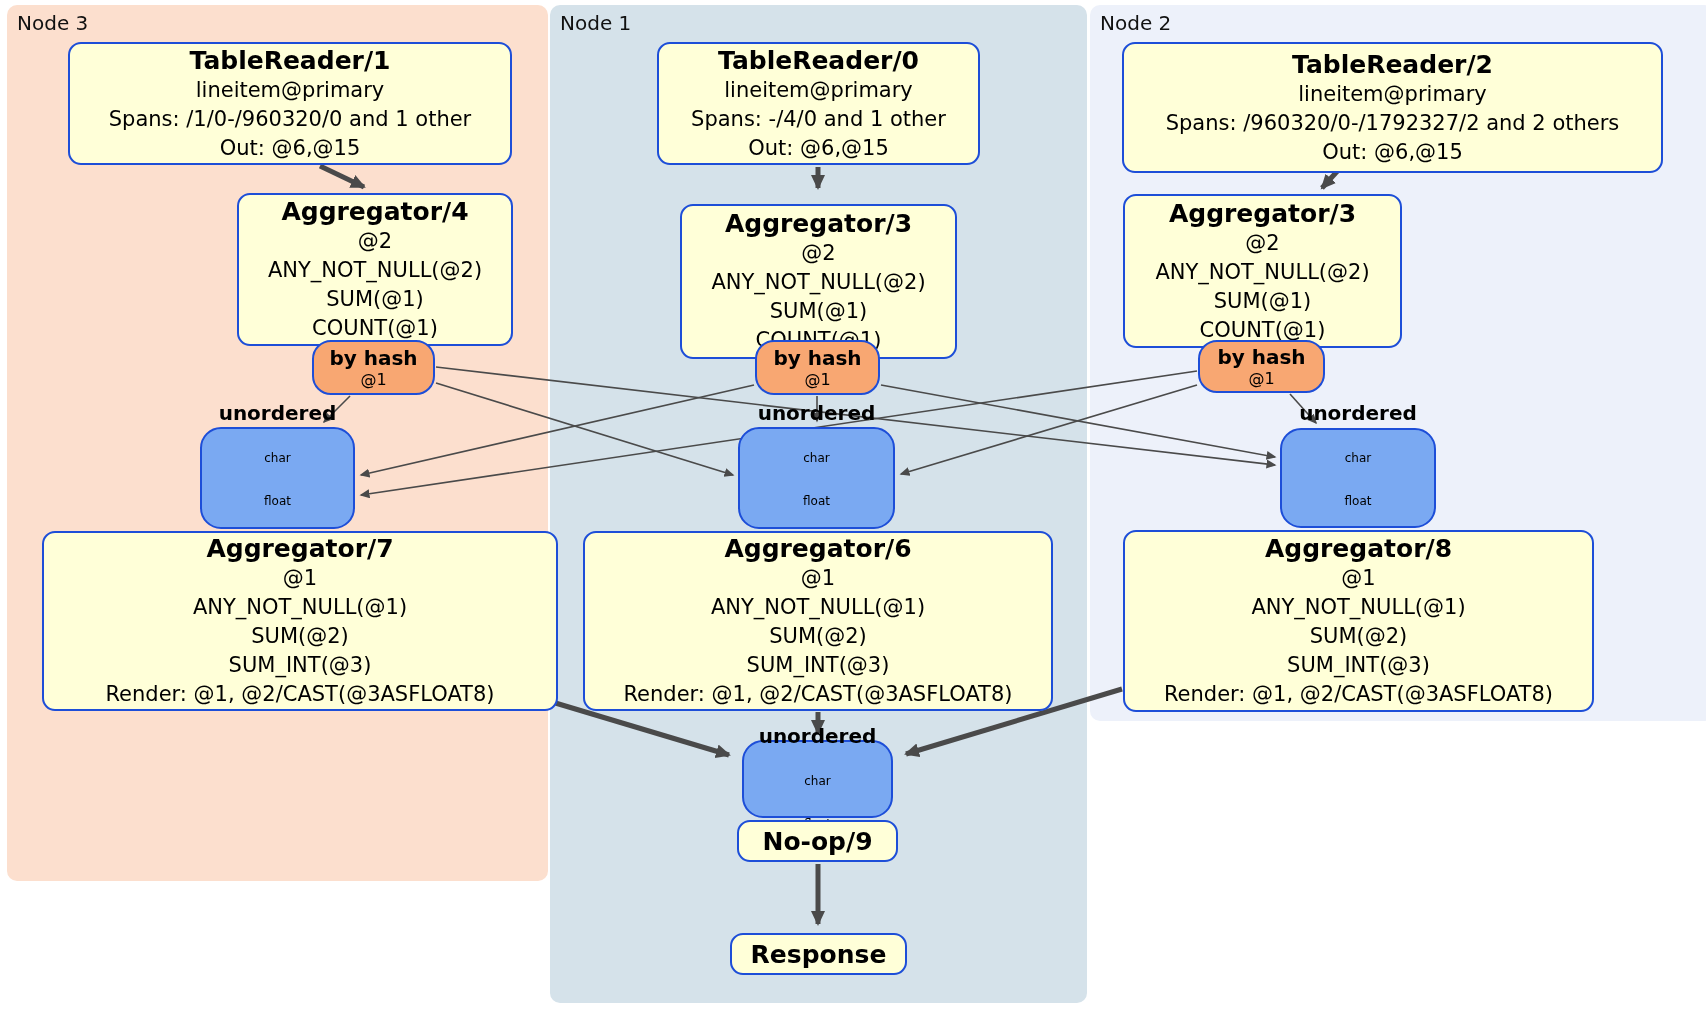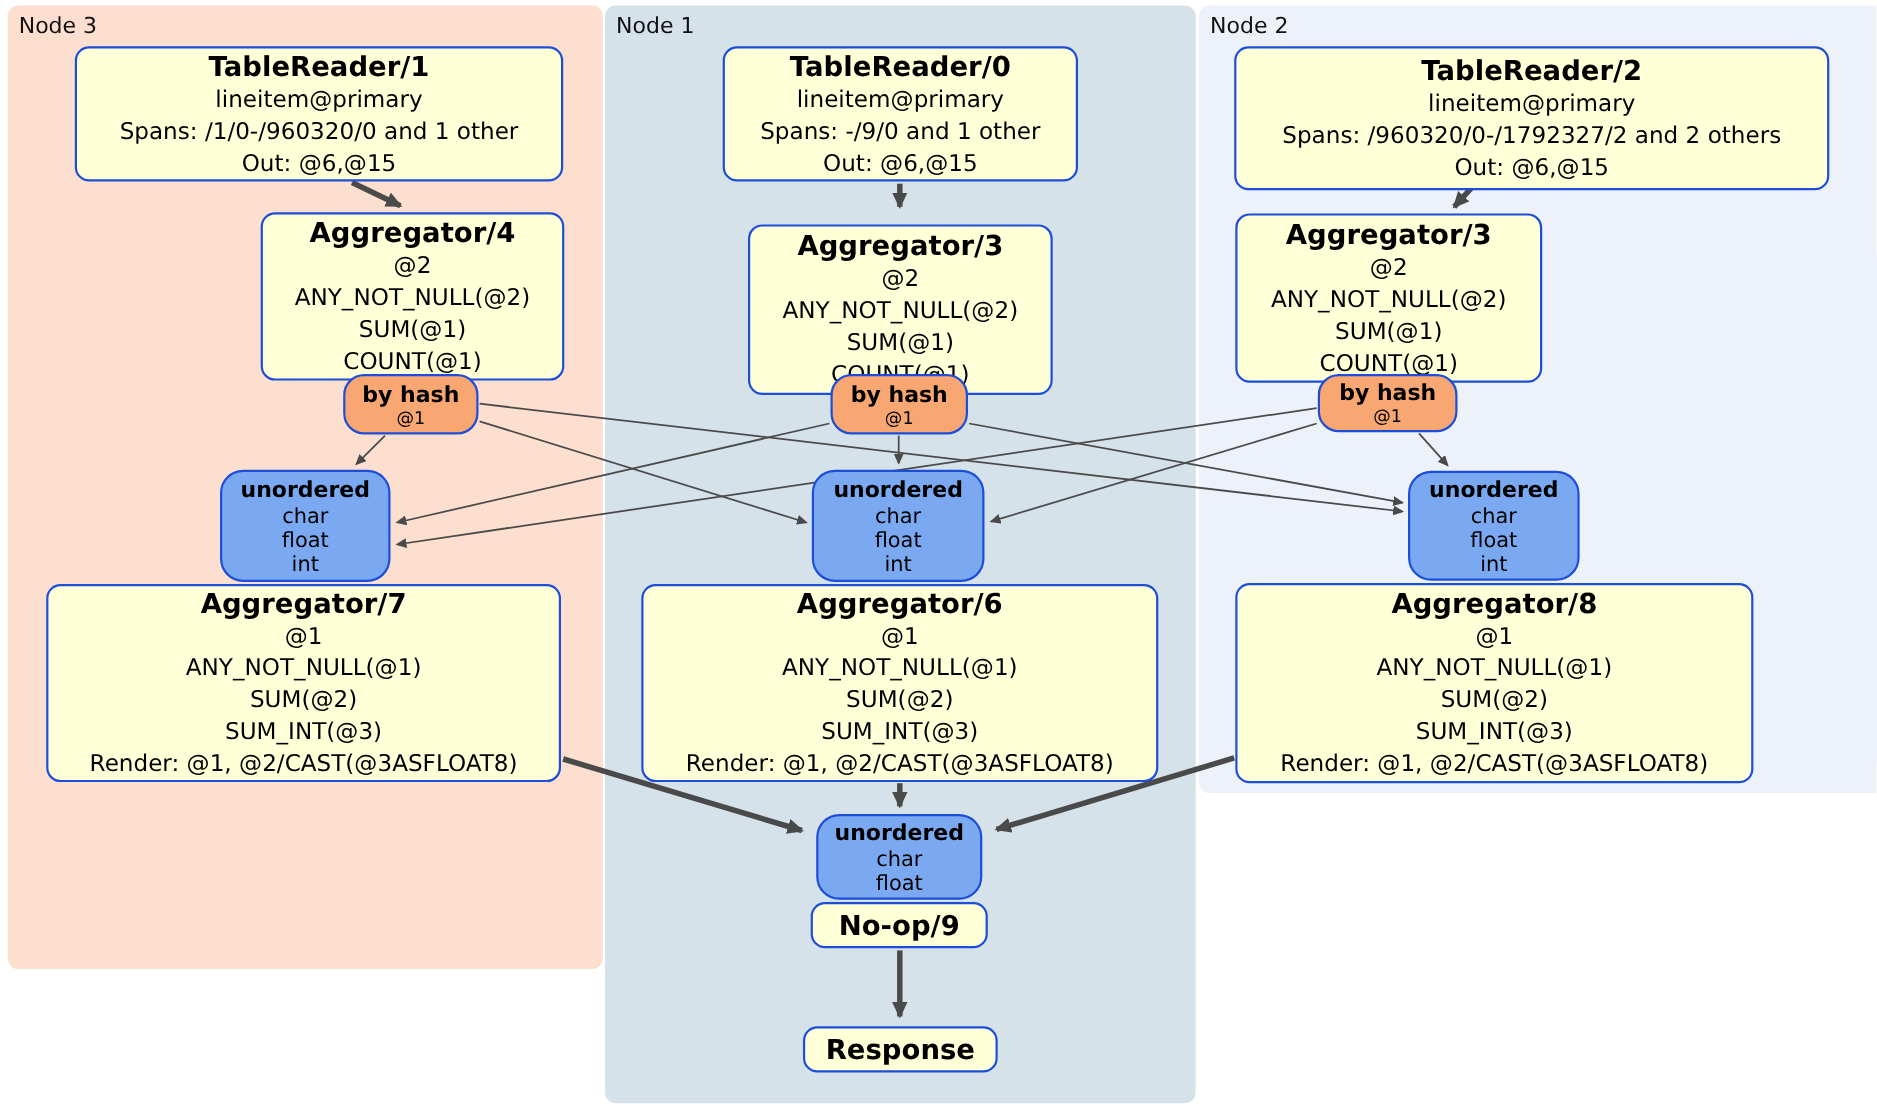--- a/index.html
+++ b/index.html
@@ -23,42 +23,42 @@
   .ptitle{font-size:25px;font-weight:700;line-height:31px;white-space:nowrap;}
   .pline{font-size:21px;line-height:29px;white-space:nowrap;}
 
   
   #tr1 {left:68px;  top:42px;  width:444px;height:123px;}
   #tr0 {left:657px; top:42px;  width:323px;height:123px;}
   #tr2 {left:1122px;top:42px;  width:541px;height:131px;}
   #agg4{left:237px; top:193px; width:276px;height:153px;}
   #agg3{left:680px; top:204px; width:277px;height:155px;text-align:right;}
   #agg5{left:1123px;top:194px; width:279px;height:154px;}
-  #agg7{left:42px;  top:531px; width:468px;height:180px;align-items:center;}
+  #agg7{left:42px;  top:531px; width:516px;height:180px;align-items:center;}
   #agg6{left:583px; top:531px; width:470px;height:180px;}
   #agg8{left:1123px;top:530px; width:471px;height:182px;}
   #noop{left:737px; top:820px; width:161px;height:42px;}
   #resp{left:730px; top:933px; width:177px;height:42px;}
 
   
   .router{background:#f8a772;border-radius:19px;}
   #byhash3{left:312px; top:340px;width:123px;height:55px;}
   #byhash1{left:755px; top:340px;width:125px;height:55px;}
   #byhash2{left:1198px;top:340px;width:127px;height:53px;}
   .rtitle{font-size:20px;font-weight:700;line-height:24px;white-space:nowrap;}
   .rline{font-size:16px;line-height:20px;white-space:nowrap;}
 
   
   .sync{background:#7aa9f2;border-radius:21px;}
   #unord3{left:200px; top:427px;width:155px;height:102px;}
   #unord1{left:738px; top:427px;width:157px;height:102px;}
   #unord2{left:1280px;top:428px;width:156px;height:100px;}
   #unordF{left:742px; top:740px;width:151px;height:78px;}
   .stitle{font-size:20px;font-weight:700;line-height:25px;white-space:nowrap;}
-  .sline{font-size:19px;line-height:22px;white-space:nowrap;}
+  .sline{font-size:12px;line-height:22px;white-space:nowrap;margin-top:21px;}
 </style>
 </head>
 <body>
 
 <div class="canvas">
 
   <div class="panel" id="panel3">
     <div class="plabel">Node 3</div>
   </div>
   <div class="panel" id="panel1">
@@ -127,21 +127,21 @@
     <div class="pline">@1</div>
     <div class="pline">ANY_NOT_NULL(@1)</div>
     <div class="pline">SUM(@2)</div>
     <div class="pline">SUM_INT(@3)</div>
     <div class="pline">Render: @1, @2/CAST(@3ASFLOAT8)</div>
   </div>
 
   <div class="box" id="tr0">
     <div class="ptitle">TableReader/0</div>
     <div class="pline">lineitem@primary</div>
-    <div class="pline">Spans: -/9/0 and 1 other</div>
+    <div class="pline">Spans: -/4/0 and 1 other</div>
     <div class="pline">Out: @6,@15</div>
   </div>
   <div class="box" id="agg3">
     <div class="ptitle">Aggregator/3</div>
     <div class="pline">@2</div>
     <div class="pline">ANY_NOT_NULL(@2)</div>
     <div class="pline">SUM(@1)</div>
     <div class="pline">COUNT(@1)</div>
   </div>
   <div class="box router" id="byhash1">

